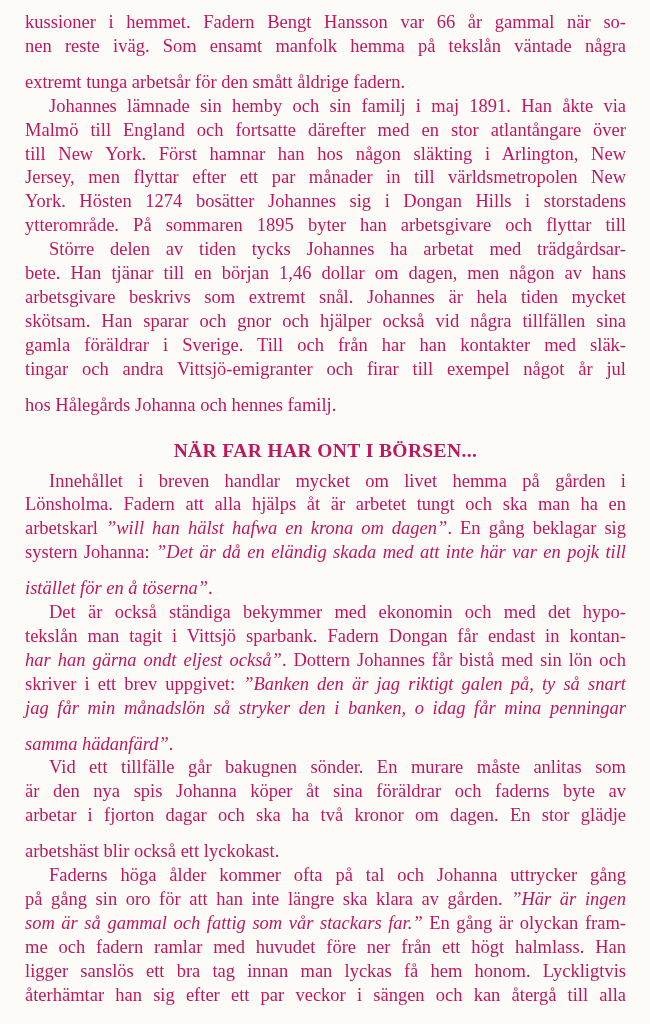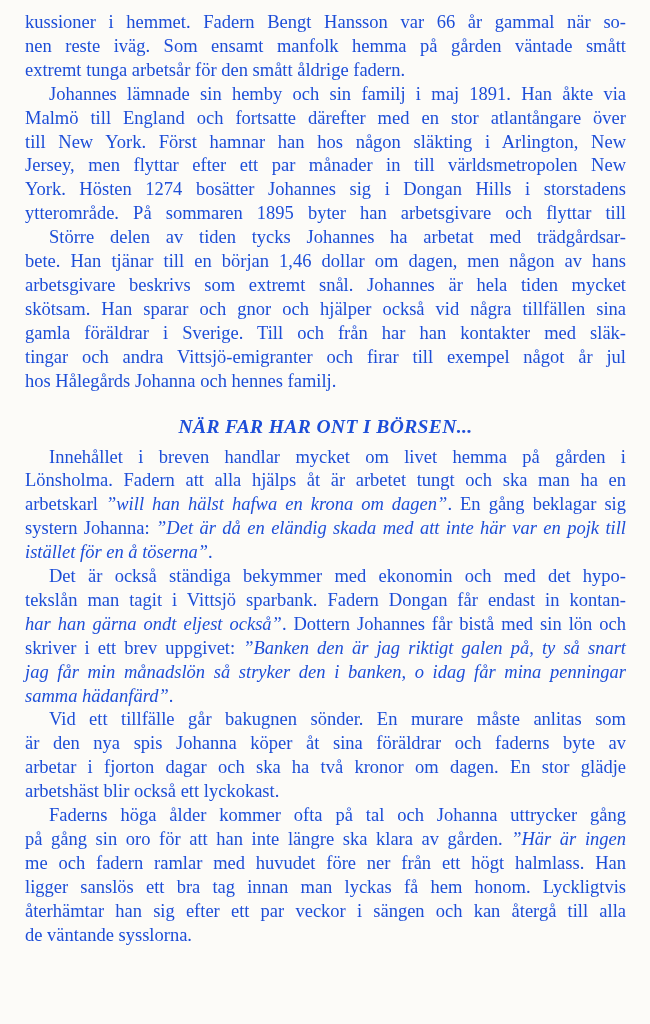--- a/index.html
+++ b/index.html
@@ -10,56 +10,56 @@
   .page {
     position: relative;
     width: 650px;
     height: 1024px;
     margin: 0 auto;
     background: #fcfbf8;
     box-sizing: border-box;
     padding: 11px 24px 0 25px;
     font-family: "Liberation Serif", "DejaVu Serif", serif;
     font-size: 18.5px;
-    color: #1d4ed8;
+    color: #be185d;
     overflow: hidden;
   }
   .line {
     line-height: 23.9px;
     text-align: justify;
     text-align-last: justify;
   }
   .line.last {
     text-align-last: left;
+    margin-top: 12px;
   }
   .line.indent {
     text-indent: 24px;
   }
   .seg-italic {
     font-style: italic;
   }
   .heading {
     font-weight: bold;
     text-align: right;
     text-align-last: center;
     font-size: 19.5px;
     letter-spacing: 0.4px;
     line-height: 24px;
     margin: 21px 0 7px 0;
-    font-style: italic;
   }
 </style>
 </head>
 <body>
 
 <div class="page">
   <div id="page-content">
       <div class="para">
         <div class="line"><span class="seg-normal">kussioner i hemmet. Fadern Bengt Hansson var 66 år gammal när so-</span></div>
-        <div class="line"><span class="seg-normal">nen reste iväg. Som ensamt manfolk hemma på gården väntade smått</span></div>
+        <div class="line"><span class="seg-normal">nen reste iväg. Som ensamt manfolk hemma på tekslån väntade några</span></div>
         <div class="line last"><span class="seg-normal">extremt tunga arbetsår för den smått åldrige fadern.</span></div>
       </div>
       <div class="para">
         <div class="line indent"><span class="seg-normal">Johannes lämnade sin hemby och sin familj i maj 1891. Han åkte via</span></div>
         <div class="line"><span class="seg-normal">Malmö till England och fortsatte därefter med en stor atlantångare över</span></div>
         <div class="line"><span class="seg-normal">till New York. Först hamnar han hos någon släkting i Arlington, New</span></div>
         <div class="line"><span class="seg-normal">Jersey, men flyttar efter ett par månader in till världsmetropolen New</span></div>
         <div class="line"><span class="seg-normal">York. Hösten 1274 bosätter Johannes sig i Dongan Hills i storstadens</span></div>
         <div class="line"><span class="seg-normal">ytterområde. På sommaren 1895 byter han arbetsgivare och flyttar till</span></div>
       </div>
@@ -90,19 +90,20 @@
       </div>
       <div class="para">
         <div class="line indent"><span class="seg-normal">Vid ett tillfälle går bakugnen sönder. En murare måste anlitas som</span></div>
         <div class="line"><span class="seg-normal">är den nya spis Johanna köper åt sina föräldrar och faderns byte av</span></div>
         <div class="line"><span class="seg-normal">arbetar i fjorton dagar och ska ha två kronor om dagen. En stor glädje</span></div>
         <div class="line last"><span class="seg-normal">arbetshäst blir också ett lyckokast.</span></div>
       </div>
       <div class="para">
         <div class="line indent"><span class="seg-normal">Faderns höga ålder kommer ofta på tal och Johanna uttrycker gång</span></div>
         <div class="line"><span class="seg-normal">på gång sin oro för att han inte längre ska klara av gården. </span><span class="seg-italic">”Här är ingen</span></div>
+        <div class="line"><span class="seg-italic">som är så gammal och fattig som vår stackars far.”</span><span class="seg-normal"> En gång är olyckan fram-</span></div>
         <div class="line"><span class="seg-normal">me och fadern ramlar med huvudet före ner från ett högt halmlass. Han</span></div>
         <div class="line"><span class="seg-normal">ligger sanslös ett bra tag innan man lyckas få hem honom. Lyckligtvis</span></div>
         <div class="line"><span class="seg-normal">återhämtar han sig efter ett par veckor i sängen och kan återgå till alla</span></div>
         <div class="line last"><span class="seg-normal">de väntande sysslorna.</span></div>
       </div>
     </div>
 </div>
 
 </body></html>

